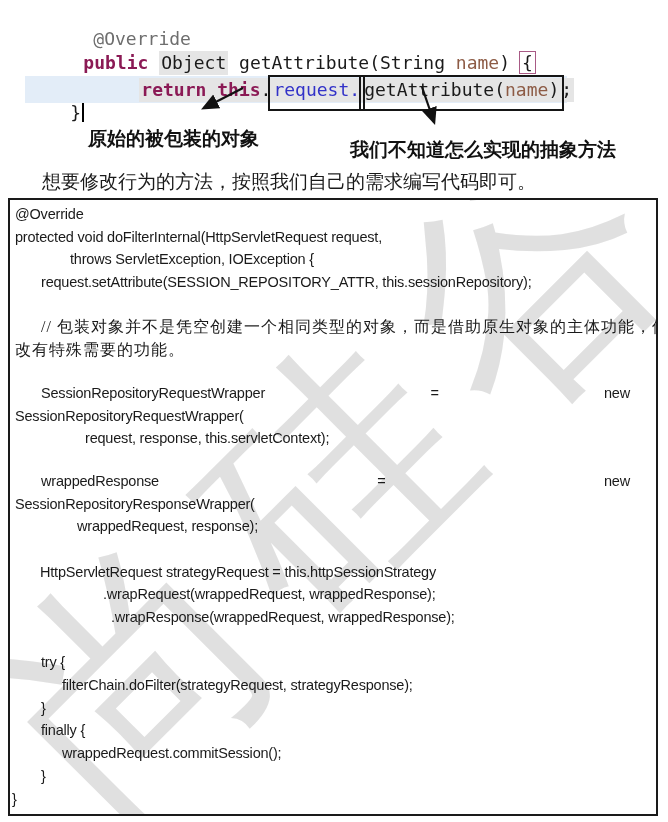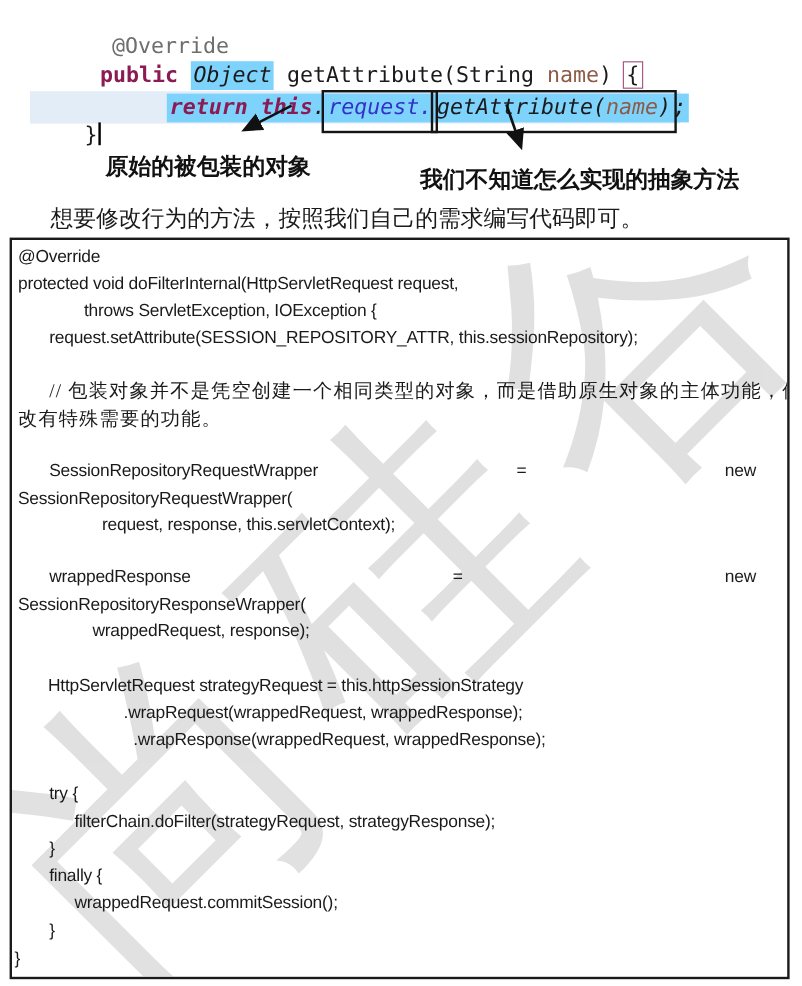--- a/index.html
+++ b/index.html
@@ -9,21 +9,21 @@
   
   .ide{position:absolute;left:0;top:0;width:668px;height:170px;
        font-family:"DejaVu Sans Mono","Liberation Mono",monospace;
        font-size:18px;line-height:24px;white-space:pre;}
   .ide .ln{position:absolute;height:24px;}
   .tok{white-space:pre;}
   .kw{color:#8B1A55;font-weight:bold;}
   .anno{color:#6E6E6E;}
   .field{color:#3232C8;}
   .param{color:#8D5B45;}
-  .hl{background:#7dd3fc;font-style:italic;}
+  .hl{background:#e5e5e5;}
   .hl-pad{padding:1px 2px 2px 2px;}
   .brace-box{border:1px solid #A85A85;padding:0 2px;margin:0 -2px;}
   .black-box{display:inline-block;border:2px solid #151515;
              padding:1px 3px 7px 3px;margin:-1px -3px -7px -3px;position:relative;}
   .cur-line{position:absolute;left:25px;top:76px;width:542px;height:27px;background:#E3EDF8;}
   .caret{display:inline-block;width:2px;height:19px;background:#000;
          vertical-align:-3px;margin-left:1px;}
 
   
   .arrows{position:absolute;left:0;top:0;width:668px;height:170px;pointer-events:none;}

